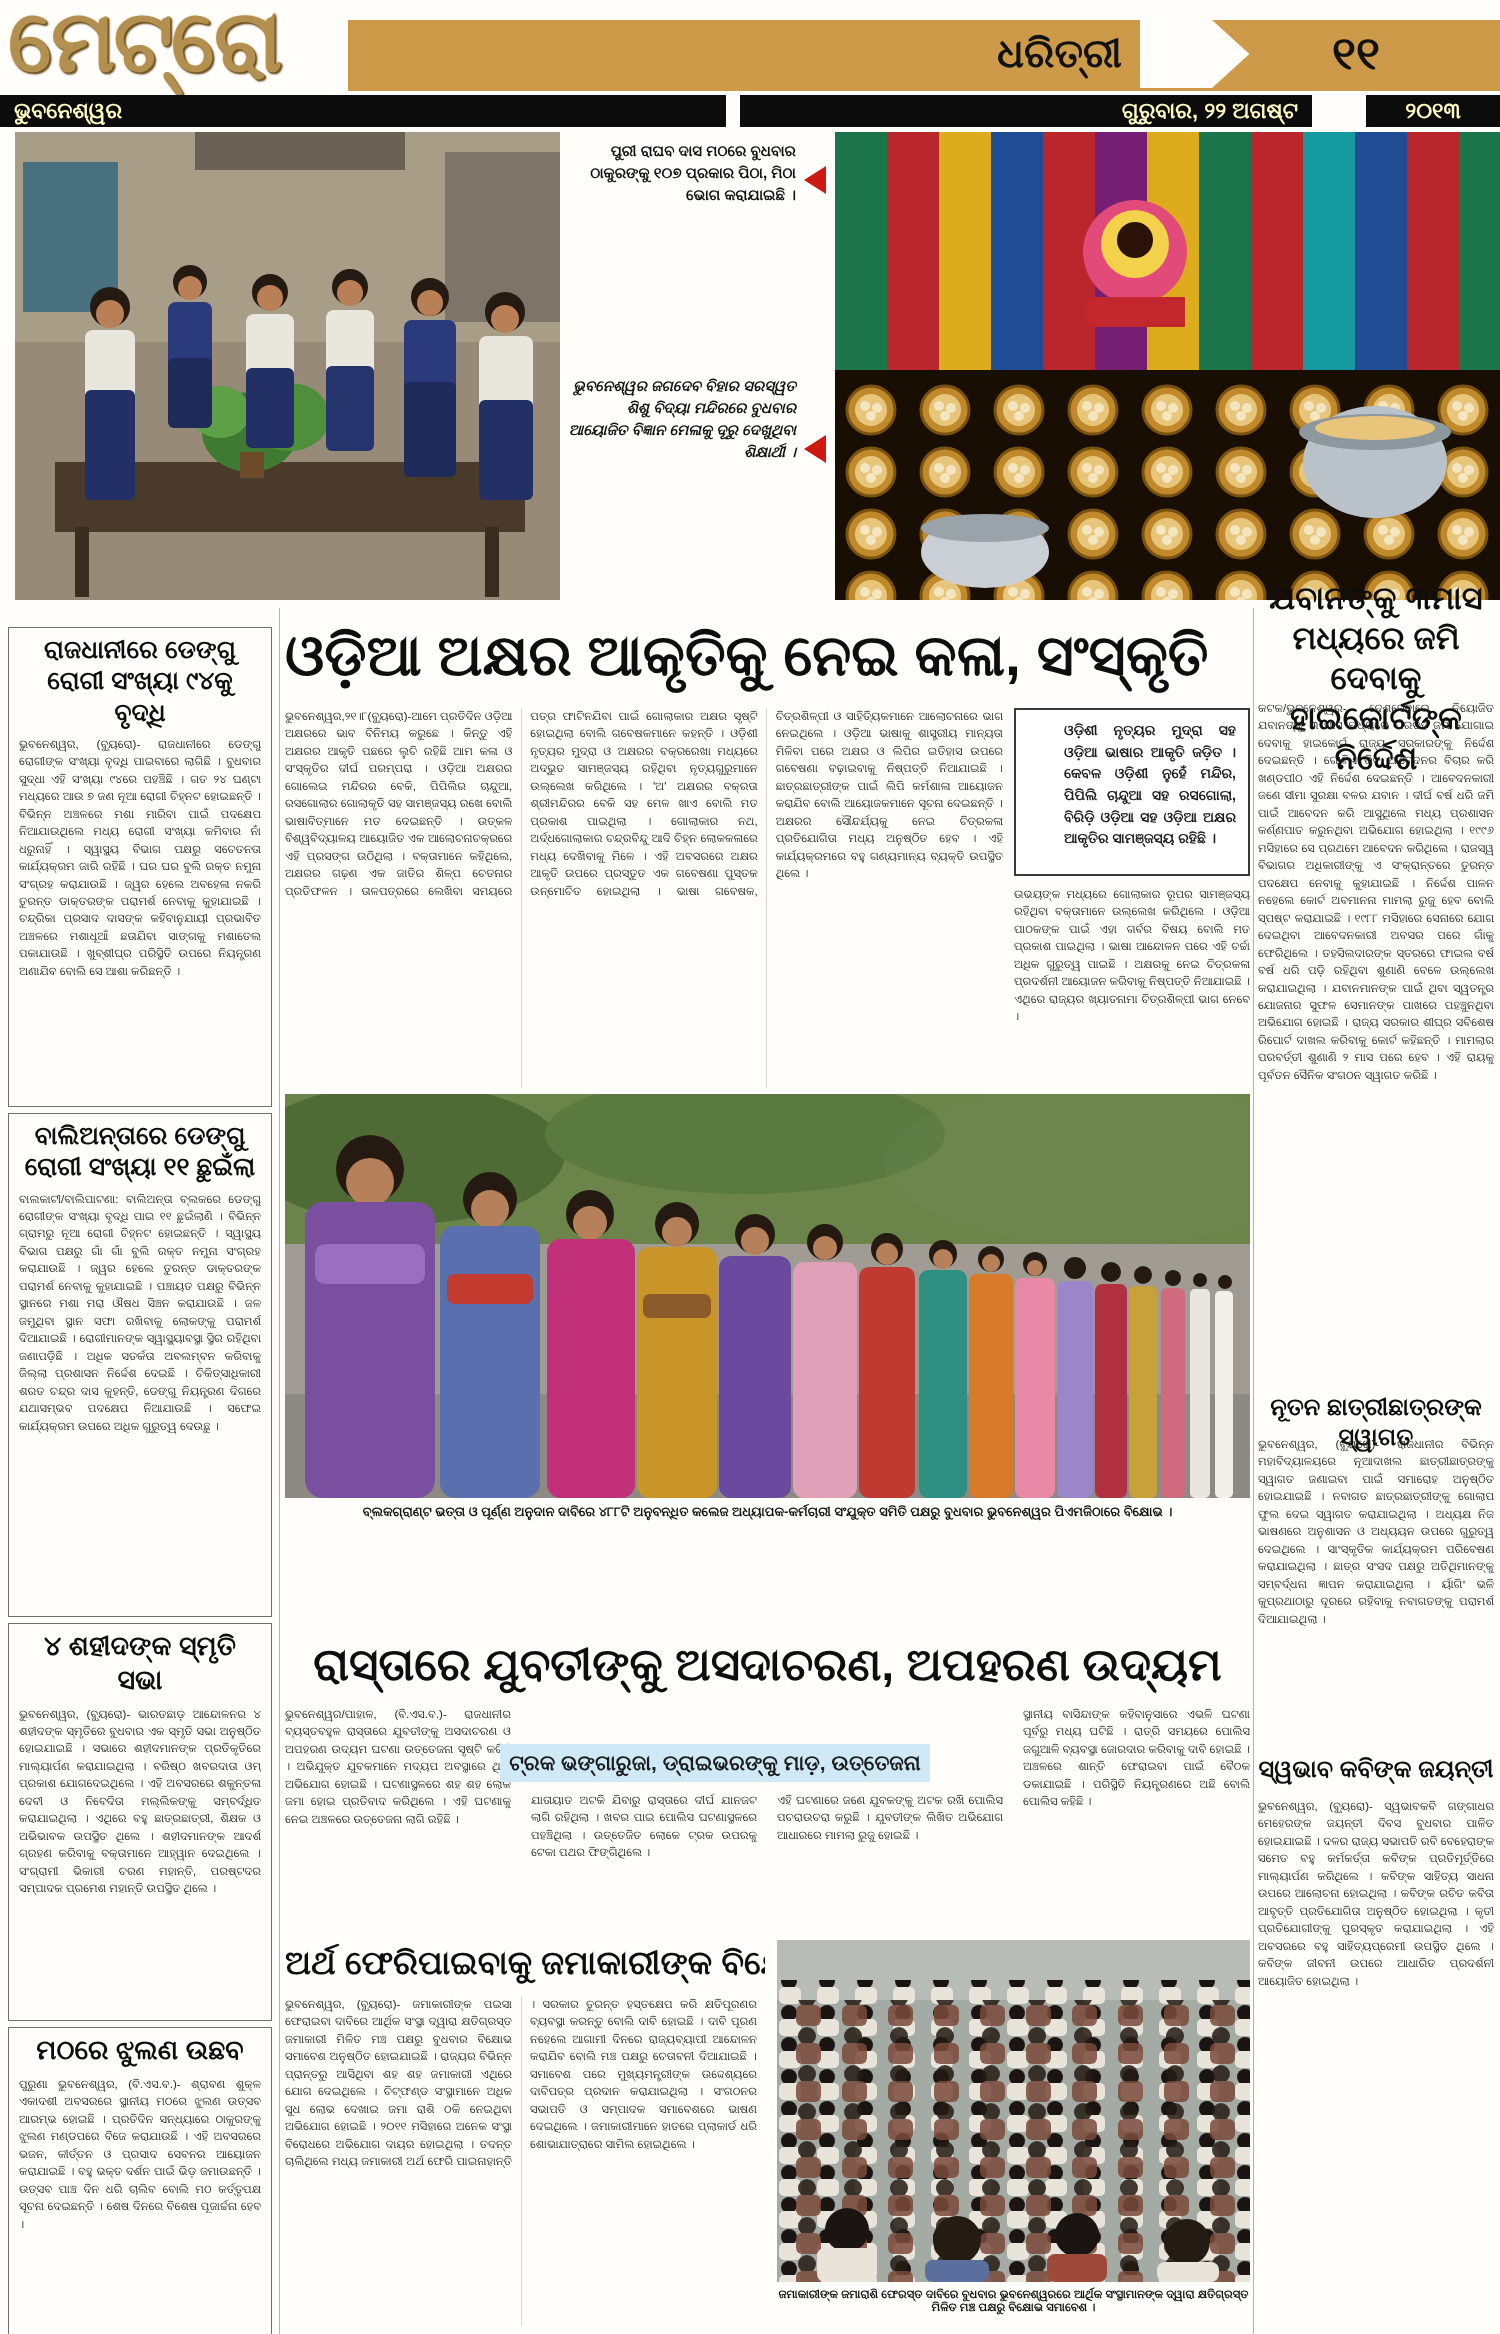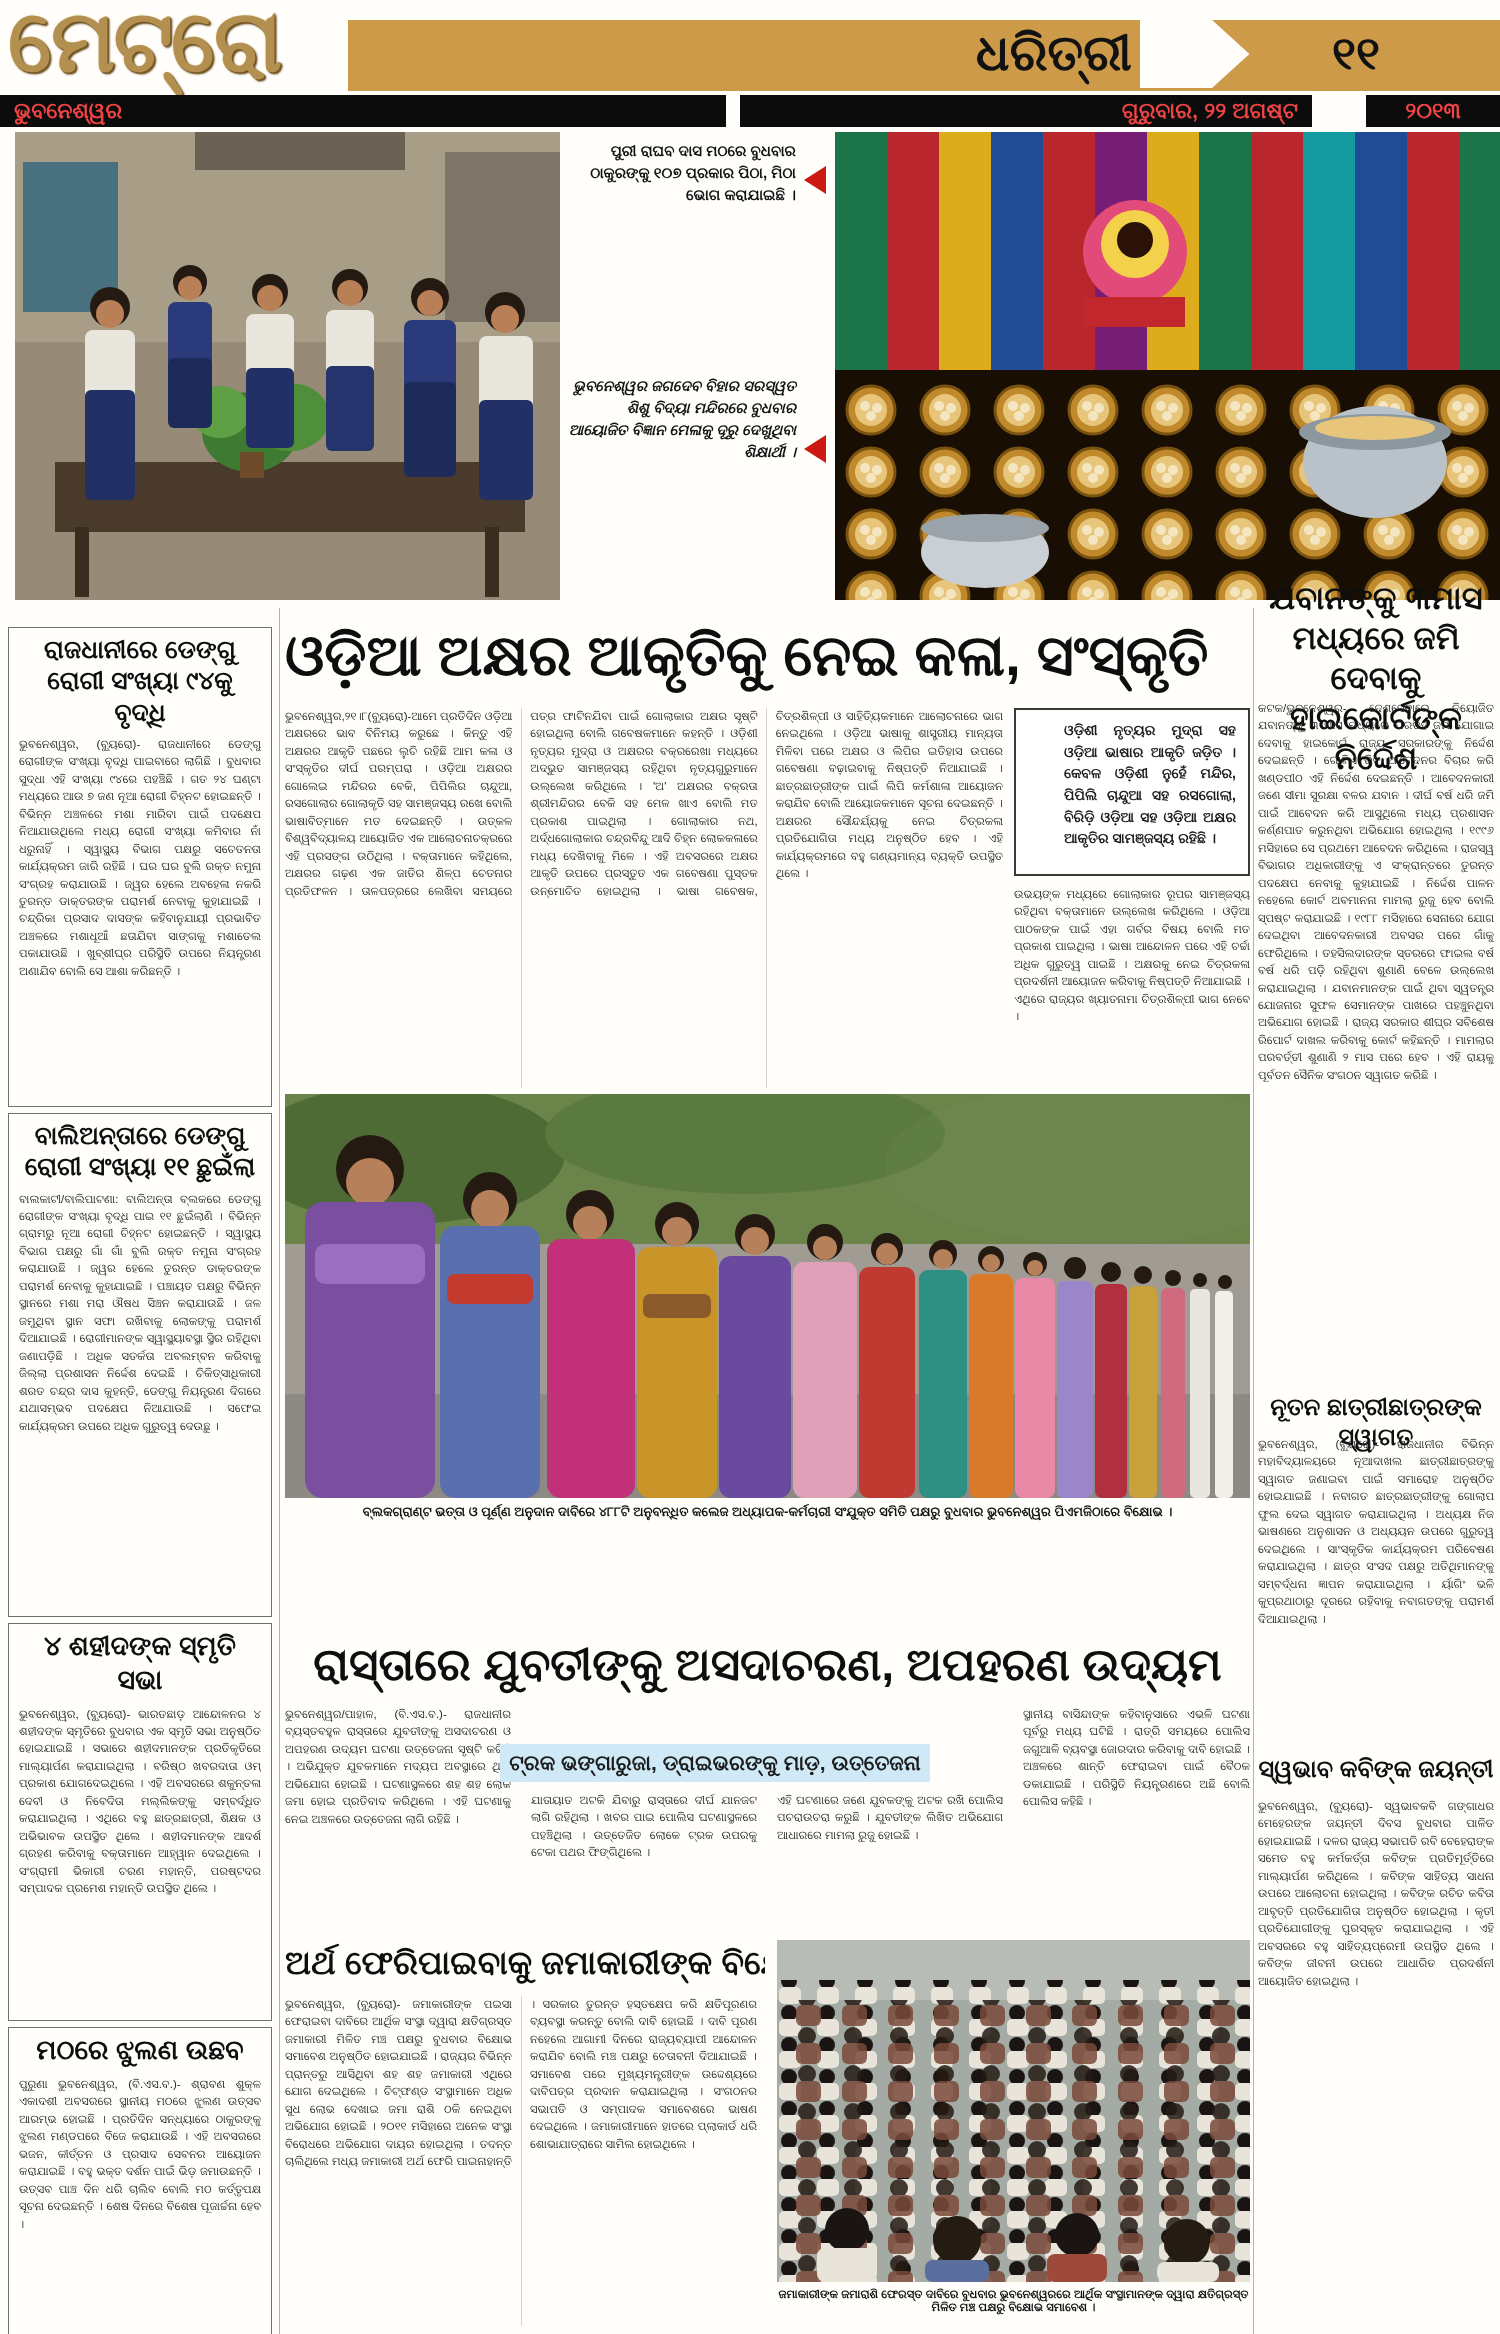--- a/index.html
+++ b/index.html
@@ -4,26 +4,26 @@
 <style>
   html,body{margin:0;padding:0;background:#e8e8e4;}
   .page{position:relative;width:1500px;height:2334px;margin:0 auto;background:#fffefb;
         font-family:"Liberation Sans","DejaVu Sans",sans-serif;color:#1c1c1c;overflow:hidden;}
   .abs{position:absolute;box-sizing:border-box;}
   
   .logo{left:8px;top:-14px;width:350px;height:110px;font-size:86px;font-weight:700;
         color:#b3904f;text-shadow:1px 1px 0 #7a5a22,2px 2px 2px #5a3f12,0 0 2px #e9d6a8;
         letter-spacing:-2px;line-height:110px;}
   .goldbar{background:#cd9a4a;}
-  .mast-title{left:348px;top:20px;width:792px;height:68px;font-size:50px;font-weight:700;
-        color:#121212;text-align:right;line-height:66px;padding-right:8px;}
+  .mast-title{left:348px;top:20px;width:792px;height:68px;font-size:40px;font-weight:700;
+        color:#121212;text-align:right;line-height:66px;padding-right:18px;}
   .pagenum{left:1212px;top:20px;width:288px;height:68px;font-size:46px;font-weight:700;
         color:#121212;text-align:center;line-height:66px;
         clip-path:polygon(0 0,100% 0,100% 100%,0 100%,13% 50%);}
-  .blackbar{background:#0c0c0c;color:#ef4444;font-size:22px;font-weight:700;line-height:32px;}
+  .blackbar{background:#0c0c0c;color:#fef9c3;font-size:22px;font-weight:700;line-height:32px;}
   .bb-city{left:0;top:95px;width:726px;height:32px;padding-left:14px;text-align:left;}
   .bb-date{left:740px;top:95px;width:572px;height:32px;text-align:right;padding-right:14px;}
   .bb-year{left:1366px;top:95px;width:134px;height:32px;text-align:center;}
   .goldline{left:348px;top:88px;width:1152px;height:3px;background:#cd9a4a;}
   
   .photo{background:#777;}
   .photo svg{display:block;width:100%;height:100%;}
   .capcol{font-size:15px;font-weight:700;line-height:1.45;color:#111;}
   .redarrow{width:0;height:0;border-top:14px solid transparent;border-bottom:14px solid transparent;
         border-right:22px solid #cc1a12;display:inline-block;}

